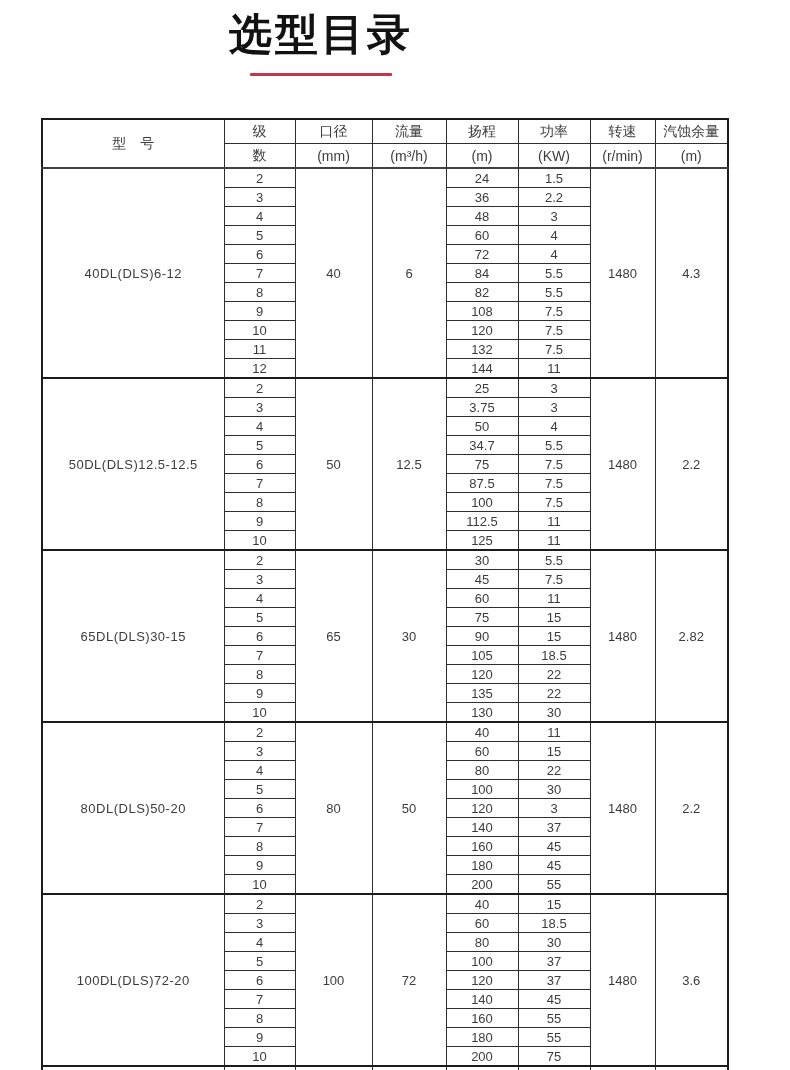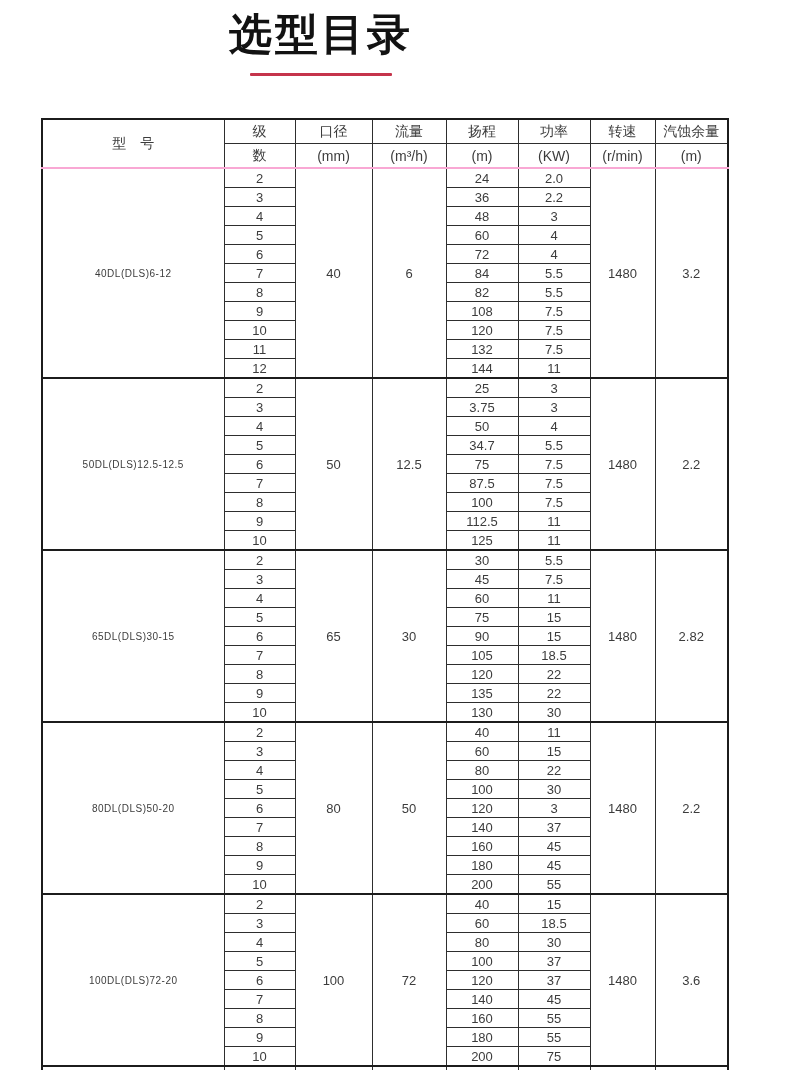--- a/index.html
+++ b/index.html
@@ -46,25 +46,25 @@
     border: 1px solid #2e2e2e;
     text-align: center;
     vertical-align: middle;
     padding: 0;
     overflow: hidden;
     white-space: nowrap;
     font-weight: normal;
   }
   table.catalog { border: 2px solid #1c1c1c; }
   thead th { height: 23px; font-size: 14px; }
-  thead { border-bottom: 2px solid #f9a8d4; }
+  thead { border-bottom: 2px solid #404040; }
   tbody.section { border-top: 2px solid #1c1c1c; }
   tbody.section td { height: 18px; }
   tbody.stub td { height: 10px; border-bottom: none; }
-  .model-cell { font-size: 10px; letter-spacing: 0.5px; margin-left: 44px; }
+  .model-cell { font-size: 13px; letter-spacing: 0.5px; margin-left: 44px; }
 </style>
 </head>
 <body>
 
 <div class="page">
 
   <div class="title-wrap">
     <h1 class="page-title">选型目录</h1>
     <div class="title-underline"></div>
   </div>
@@ -101,23 +101,23 @@
         <th>(m)</th>
       </tr>
     </thead>
   <tbody class="section">
         <tr>
           <td rowspan="11" class="model-cell">40DL(DLS)6-12</td>
           <td>2</td>
           <td rowspan="11">40</td>
           <td rowspan="11">6</td>
           <td>24</td>
-          <td>2.0</td>
+          <td>1.5</td>
           <td rowspan="11">1480</td>
-          <td rowspan="11">3.2</td>
+          <td rowspan="11">4.3</td>
         </tr>
         <tr>
           <td>3</td>
           <td>36</td>
           <td>2.2</td>
         </tr>
         <tr>
           <td>4</td>
           <td>48</td>
           <td>3</td>

